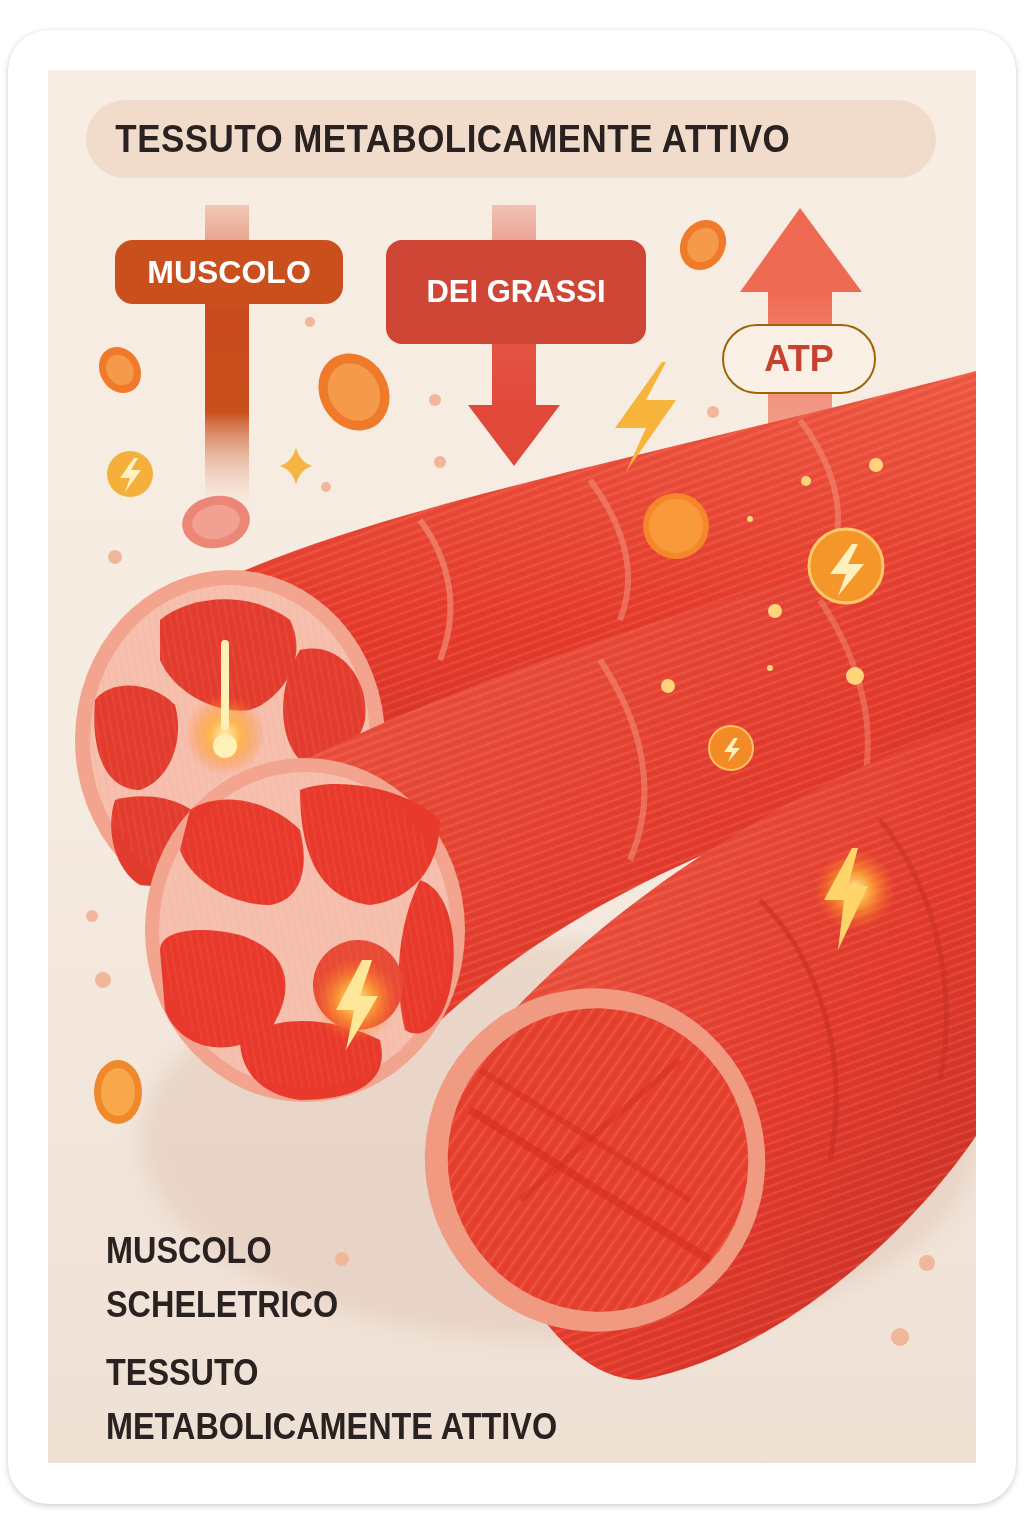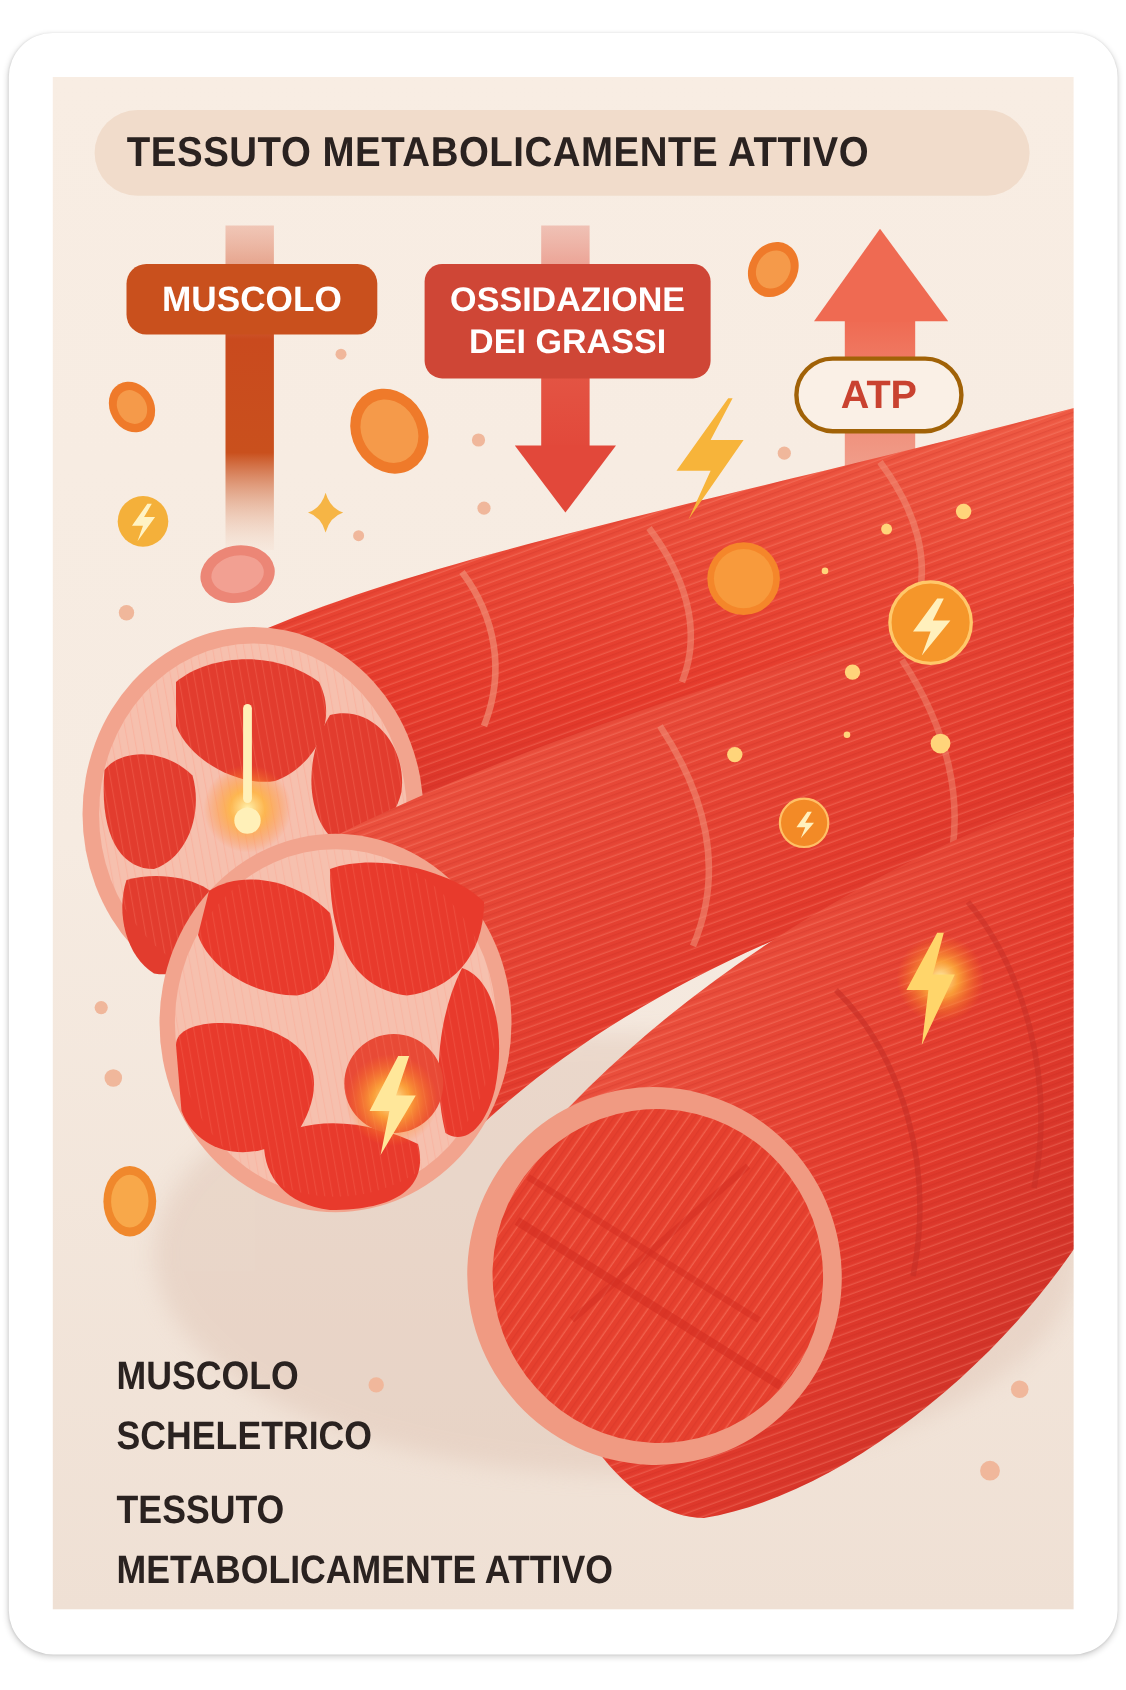--- a/index.html
+++ b/index.html
@@ -33,21 +33,21 @@
   .glucosio {
     left:115px; top:240px; width:228px; height:64px; border-radius:18px;
     background:#c9501d; font-size:32px;
   }
   .ossidazione {
     left:386px; top:240px; width:260px; height:104px; border-radius:16px;
     background:#cf4636; font-size:31px; line-height:38px; flex-direction:column;
   }
   .atp {
     left:722px; top:324px; width:154px; height:70px; border-radius:36px;
-    background:#faf0e6; border:4px solid #a16207; box-sizing:border-box;
+    background:#faf0e6; border:2px solid #a16207; box-sizing:border-box;
     color:#c94230; font-size:36px;text-align:center;
   }
   .caption {
     position:absolute; left:106px; color:#2a2220; font-weight:700;
     font-family:"Liberation Sans", sans-serif; font-size:36px; line-height:54px;
     transform-origin:left top; transform:scaleX(0.9);
   }
   .cap-1 { top:1224px; }
   .cap-2 { top:1346px; }
   .line { display:block; }
@@ -265,21 +265,20 @@
 
 <div class="title-pill">
   <span class="title-text">TESSUTO METABOLICAMENTE ATTIVO</span>
 </div>
 
 <div class="label glucosio">
   <span>MUSCOLO</span>
 </div>
 
 <div class="label ossidazione">
-  <span class="line">OSSIDAZIONE</span>
   <span class="line">DEI GRASSI</span>
 </div>
 
 <div class="label atp">
   <span>ATP</span>
 </div>
 
 <div class="caption cap-1">
   <span class="line">MUSCOLO</span>
   <span class="line">SCHELETRICO</span>

